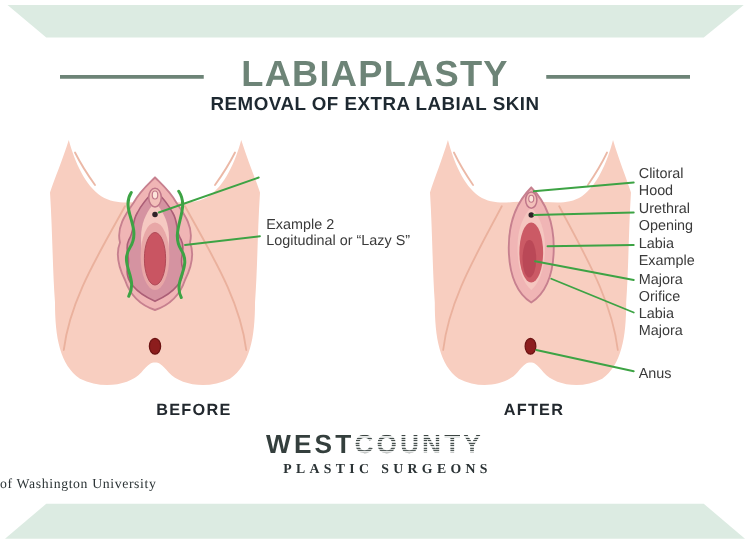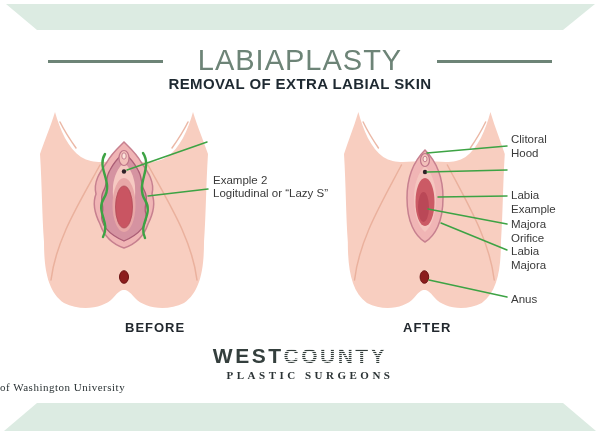--- a/index.html
+++ b/index.html
@@ -4,21 +4,21 @@
 <style>
   html,body{margin:0;padding:0;background:#ffffff;}
   .canvas{
     position:relative;width:600px;height:435px;background:#ffffff;overflow:hidden;
     font-family:"Liberation Sans", sans-serif;
   }
   svg.scene{position:absolute;left:0;top:0;}
   
   .title{
     position:absolute;top:44px;left:0;width:600px;text-align:center;
-    font-size:29px;font-weight:normal;letter-spacing:1px;color:#6d8477;
+    font-size:29px;font-weight:bold;letter-spacing:1px;color:#6d8477;
   }
   .rule{position:absolute;top:60px;width:115px;height:3px;background:#6d8477;}
   .rule-left{left:48px;}
   .rule-right{right:48px;}
   .subtitle{
     position:absolute;top:75px;left:0;width:600px;text-align:center;
     font-size:15px;font-weight:bold;letter-spacing:.4px;color:#1e2931;
   }
   
   .ann{position:absolute;font-size:11.5px;line-height:13px;color:#3a3a3a;}
@@ -130,20 +130,24 @@
 
   <div class="ann ann-2">
     <span>Example 2</span>
     <span>Logitudinal or “Lazy S”</span>
   </div>
 
   <div class="rlabel rl-0">
     <span>Clitoral</span>
     <span>Hood</span>
   </div>
+  <div class="rlabel rl-1">
+    <span>Urethral</span>
+    <span>Opening</span>
+  </div>
   <div class="rlabel rl-2">
     <span>Labia</span>
     <span>Example</span>
   </div>
   <div class="rlabel rl-3">
     <span>Majora</span>
     <span>Orifice</span>
   </div>
   <div class="rlabel rl-4">
     <span>Labia</span>

